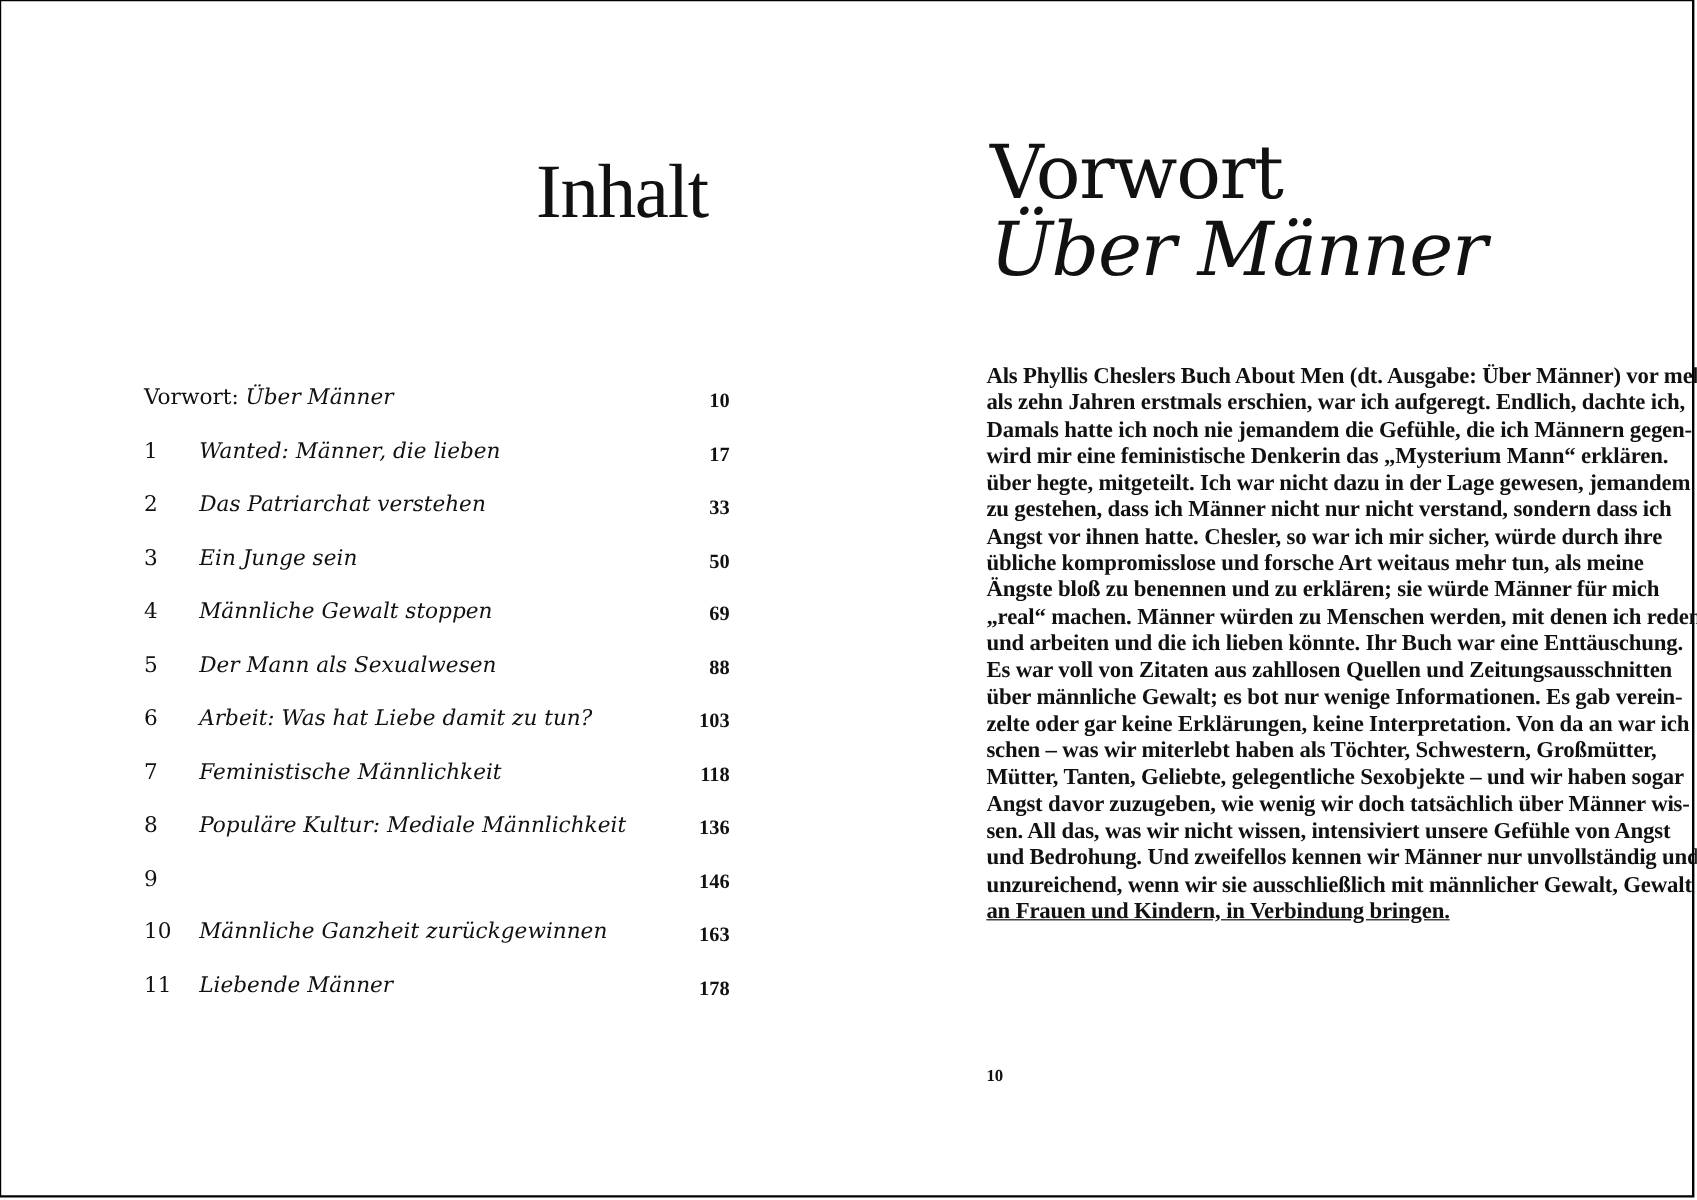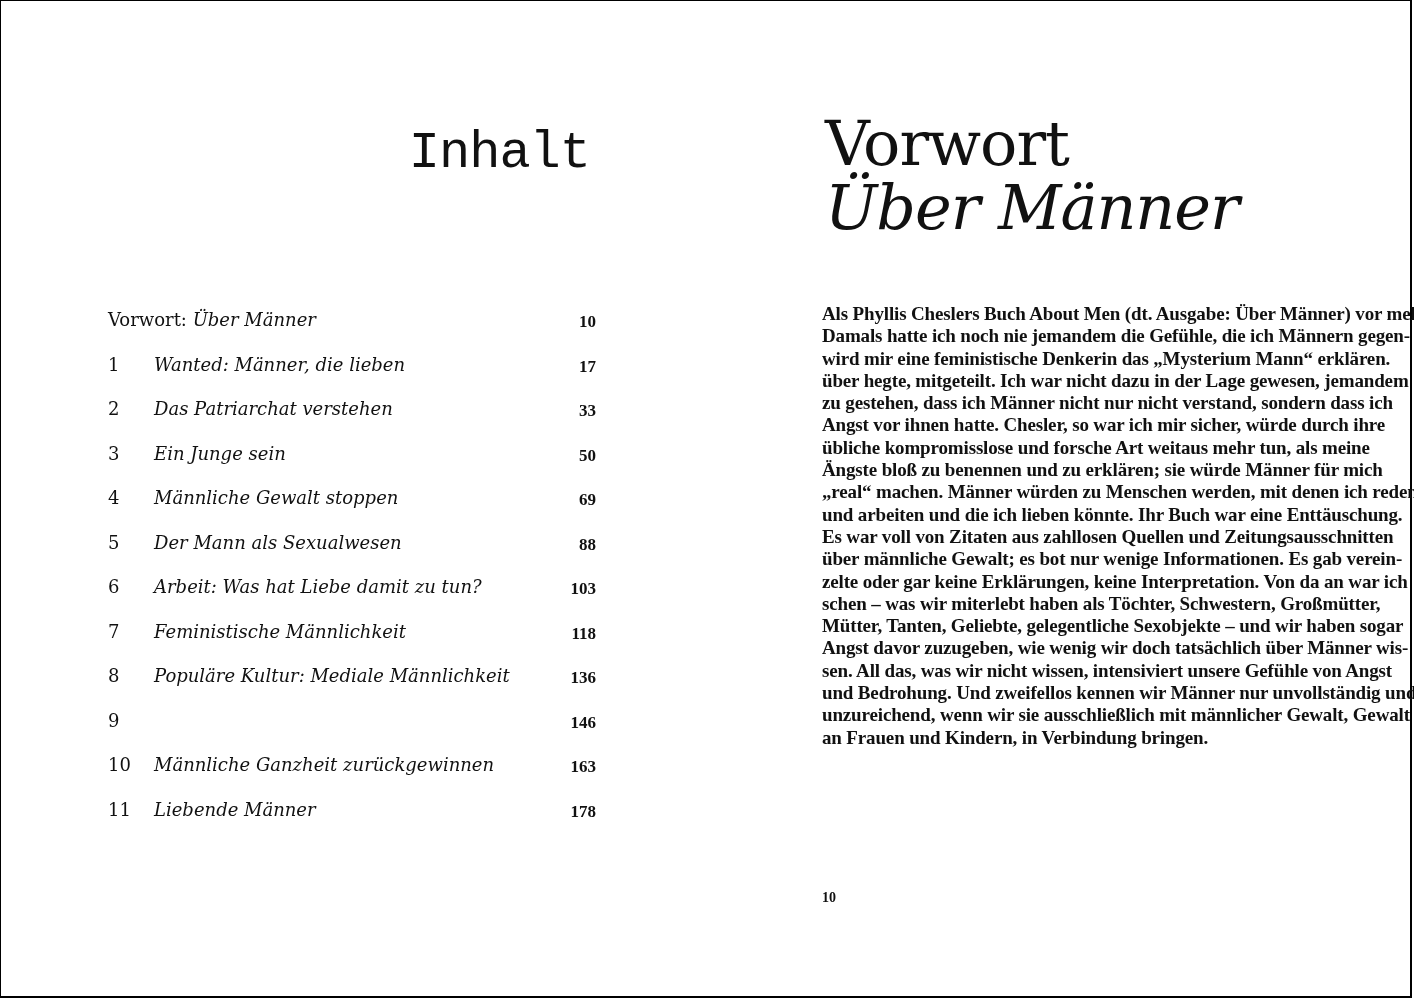--- a/index.html
+++ b/index.html
@@ -4,44 +4,44 @@
   <style>
     html, body { margin: 0; padding: 0; background: #fff; }
     body { width: 1414px; height: 1000px; position: relative; overflow: hidden; color: #111; }
     .frame { position: absolute; left: 0; top: 0; width: 1412px; height: 998px; border: 1px solid #000; border-width: 1px 2px 2px 1px; box-sizing: border-box; }
     .page { position: absolute; top: 0; height: 1000px; }
     .page-left { left: 0; width: 707px; }
     .page-right { left: 707px; width: 707px; }
 
     .toc-title {
       position: absolute; right: 117px; top: 128px;
-      font-family: Liberation Mono, monospace;
-      font-size: 52px; font-weight: normal; letter-spacing: -1px; margin: 0; line-height: 1;
+      font-family: Liberation Serif, serif;
+      font-size: 64px; font-weight: normal; letter-spacing: -1px; margin: 0; line-height: 1;
     }
-    .toc-list { position: absolute; left: 104px; top: 303px; width: 488px; margin: 4px; padding: 0; list-style: none; text-align: right; }
+    .toc-list { position: absolute; left: 104px; top: 303px; width: 488px; margin: 16px; padding: 0; list-style: none; text-align: right; }
     .toc-row { position: relative; height: 44.5px; font-family: "DejaVu Serif", "Liberation Serif", serif; font-size: 18px; line-height: 26px; }
     .toc-num { position: absolute; left: 0; top: 0; }
     .toc-label { position: absolute; left: 46px; top: 0; font-style: italic; white-space: nowrap; }
     .toc-row.first .toc-label { left: 0; font-style: normal; }
     .toc-row.first .toc-label i { font-style: italic; }
     .toc-page { position: absolute; right: 0; top: 2px; font-family: "Liberation Serif", serif; font-weight: bold; font-size: 17px; }
 
     .pref-title {
       position: absolute; left: 118px; top: 112px; margin: 0;
       font-family: "DejaVu Serif", "Liberation Serif", serif; font-weight: normal;
       font-size: 62px; line-height: 64px; letter-spacing: -1px;
     }
     .pref-title .sub { display: block; font-style: italic; }
     .body-text {
       position: absolute; left: 115px; top: 303px; width: 476px; margin: 0;
       font-family: "Liberation Serif", serif; font-size: 19px; line-height: 22.3px;
       text-align: justify; font-weight: bold; letter-spacing: -0.15px;
     }
     .body-text .line { display: block; text-align: justify; text-align-last: justify; white-space: nowrap; }
-    .body-text .line.last { text-align-last: left; }
+    .body-text .line.last { text-align-last: left; text-decoration: underline; }
     .folio { position: absolute; left: 115px; top: 890px; font-family: "Liberation Serif", serif; font-weight: bold; font-size: 14px; }
   </style>
 </head>
 <body>
 
 <div class="frame"></div>
 
 <section class="page page-left">
   <h1 class="toc-title">Inhalt</h1>
   <ul class="toc-list">
@@ -106,20 +106,21 @@
   </ul>
 </section>
 
 <section class="page page-right">
   <h1 class="pref-title">
     <span>Vorwort</span>
     <span class="sub">Über Männer</span>
   </h1>
   <div class="body-text">
     <span class="line">Als Phyllis Cheslers Buch About Men (dt. Ausgabe: Über Männer) vor mehr</span>
+    <span class="line">als zehn Jahren erstmals erschien, war ich aufgeregt. Endlich, dachte ich,</span>
     <span class="line">Damals hatte ich noch nie jemandem die Gefühle, die ich Männern gegen-</span>
     <span class="line">wird mir eine feministische Denkerin das „Mysterium Mann“ erklären.</span>
     <span class="line">über hegte, mitgeteilt. Ich war nicht dazu in der Lage gewesen, jemandem</span>
     <span class="line">zu gestehen, dass ich Männer nicht nur nicht verstand, sondern dass ich</span>
     <span class="line">Angst vor ihnen hatte. Chesler, so war ich mir sicher, würde durch ihre</span>
     <span class="line">übliche kompromisslose und forsche Art weitaus mehr tun, als meine</span>
     <span class="line">Ängste bloß zu benennen und zu erklären; sie würde Männer für mich</span>
     <span class="line">„real“ machen. Männer würden zu Menschen werden, mit denen ich reden</span>
     <span class="line">und arbeiten und die ich lieben könnte. Ihr Buch war eine Enttäuschung.</span>
     <span class="line">Es war voll von Zitaten aus zahllosen Quellen und Zeitungsausschnitten</span>

